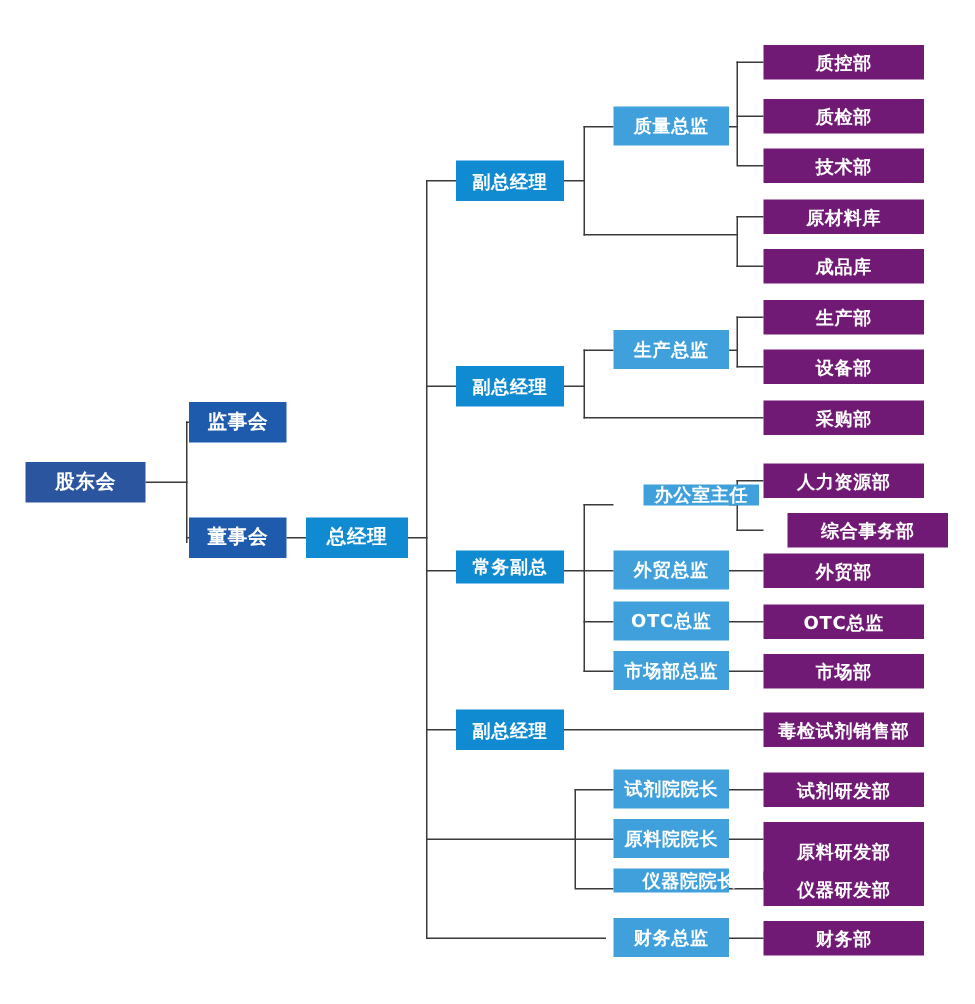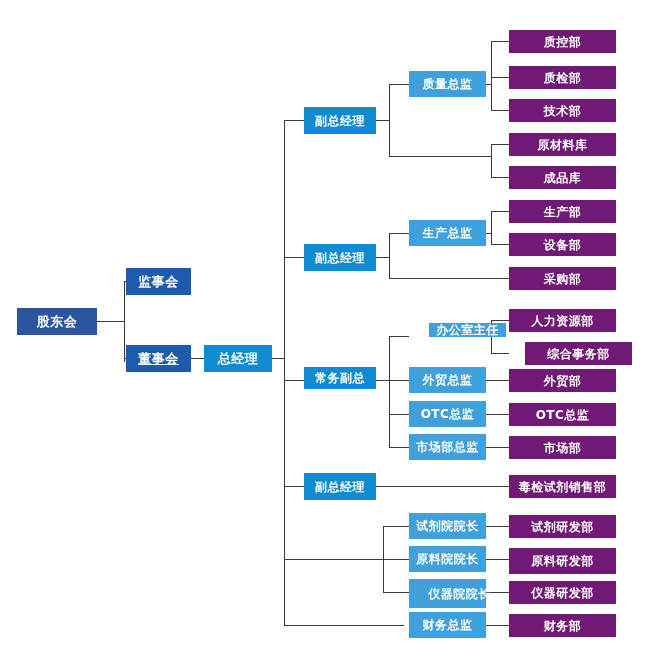--- a/index.html
+++ b/index.html
@@ -135,38 +135,38 @@
 
   <div class="conn h" style="left:486px; top:526px; width:23px;"></div>
   <div class="conn h" style="left:486px; top:559px; width:23px;"></div>
   <div class="conn h" style="left:486px; top:592px; width:23px;"></div>
 
   <div class="conn h" style="left:486px; top:625px; width:23px;"></div>
 
   <div class="node lvl-root" style="left:17px; top:308px; width:80px; height:27px;">股东会</div>
 
   <div class="node lvl-board" style="left:126px; top:268px; width:65px; height:27px;">监事会</div>
-  <div class="node lvl-board" style="left:126px; top:345px; width:65px; height:27px;text-decoration:underline;">董事会</div>
+  <div class="node lvl-board" style="left:126px; top:345px; width:65px; height:27px;">董事会</div>
 
   <div class="node lvl-gm" style="left:204px; top:345px; width:68px; height:27px;">总经理</div>
 
   <div class="node lvl-vp" style="left:304px; top:107px; width:72px; height:27px;">副总经理</div>
   <div class="node lvl-vp" style="left:304px; top:244px; width:72px; height:27px;">副总经理</div>
   <div class="node lvl-vp" style="left:304px; top:367px; width:72px; height:22px;">常务副总</div>
   <div class="node lvl-vp" style="left:304px; top:473px; width:72px; height:27px;">副总经理</div>
 
   <div class="node lvl-dir" style="left:409px; top:71px; width:77px; height:26px;">质量总监</div>
   <div class="node lvl-dir" style="left:409px; top:220px; width:77px; height:26px;">生产总监</div>
   <div class="node lvl-dir" style="left:429px; top:323px; width:77px; height:14px;">办公室主任</div>
   <div class="node lvl-dir" style="left:409px; top:367px; width:77px; height:26px;">外贸总监</div>
   <div class="node lvl-dir" style="left:409px; top:401px; width:77px; height:26px;">OTC总监</div>
   <div class="node lvl-dir" style="left:409px; top:434px; width:77px; height:26px;">市场部总监</div>
   <div class="node lvl-dir" style="left:409px; top:513px; width:77px; height:26px;">试剂院院长</div>
   <div class="node lvl-dir" style="left:409px; top:546px; width:77px; height:26px;">原料院院长</div>
-  <div class="node lvl-dir" style="left:409px; top:579px; width:77px; height:29px;padding-left:24px;">仪器院院长</div>
+  <div class="node lvl-dir" style="left:409px; top:579px; width:77px; height:16px;padding-left:24px;">仪器院院长</div>
   <div class="node lvl-dir" style="left:409px; top:612px; width:77px; height:26px;">财务总监</div>
 
   <div class="node lvl-dept" style="left:509px; top:30px; width:107px; height:23px;">质控部</div>
   <div class="node lvl-dept" style="left:509px; top:66px; width:107px; height:23px;">质检部</div>
   <div class="node lvl-dept" style="left:509px; top:99px; width:107px; height:23px;">技术部</div>
   <div class="node lvl-dept" style="left:509px; top:133px; width:107px; height:23px;">原材料库</div>
   <div class="node lvl-dept" style="left:509px; top:166px; width:107px; height:23px;">成品库</div>
 
   <div class="node lvl-dept" style="left:509px; top:200px; width:107px; height:23px;">生产部</div>
   <div class="node lvl-dept" style="left:509px; top:233px; width:107px; height:23px;">设备部</div>
@@ -174,18 +174,18 @@
 
   <div class="node lvl-dept" style="left:509px; top:309px; width:107px; height:23px;">人力资源部</div>
   <div class="node lvl-dept" style="left:509px; top:342px; width:107px; height:23px;margin-left:16px;">综合事务部</div>
   <div class="node lvl-dept" style="left:509px; top:369px; width:107px; height:23px;">外贸部</div>
   <div class="node lvl-dept" style="left:509px; top:403px; width:107px; height:23px;">OTC总监</div>
   <div class="node lvl-dept" style="left:509px; top:436px; width:107px; height:23px;">市场部</div>
 
   <div class="node lvl-dept" style="left:509px; top:475px; width:107px; height:23px;">毒检试剂销售部</div>
 
   <div class="node lvl-dept" style="left:509px; top:515px; width:107px; height:23px;">试剂研发部</div>
-  <div class="node lvl-dept" style="left:509px; top:548px; width:107px; height:26px;">原料研发部</div>
+  <div class="node lvl-dept" style="left:509px; top:548px; width:107px; height:39px;">原料研发部</div>
   <div class="node lvl-dept" style="left:509px; top:581px; width:107px; height:23px;">仪器研发部</div>
 
   <div class="node lvl-dept" style="left:509px; top:614px; width:107px; height:23px;">财务部</div>
 
 </div>
 
 </body></html>

